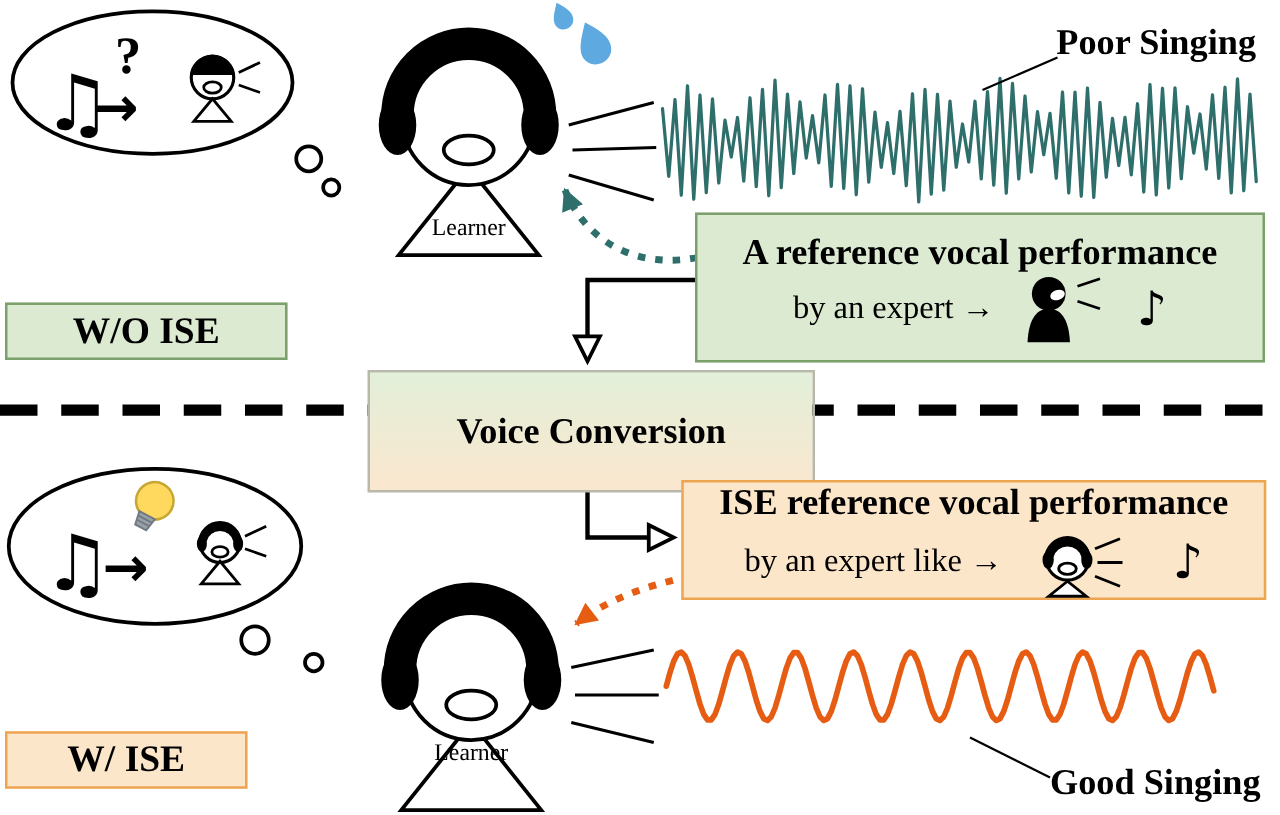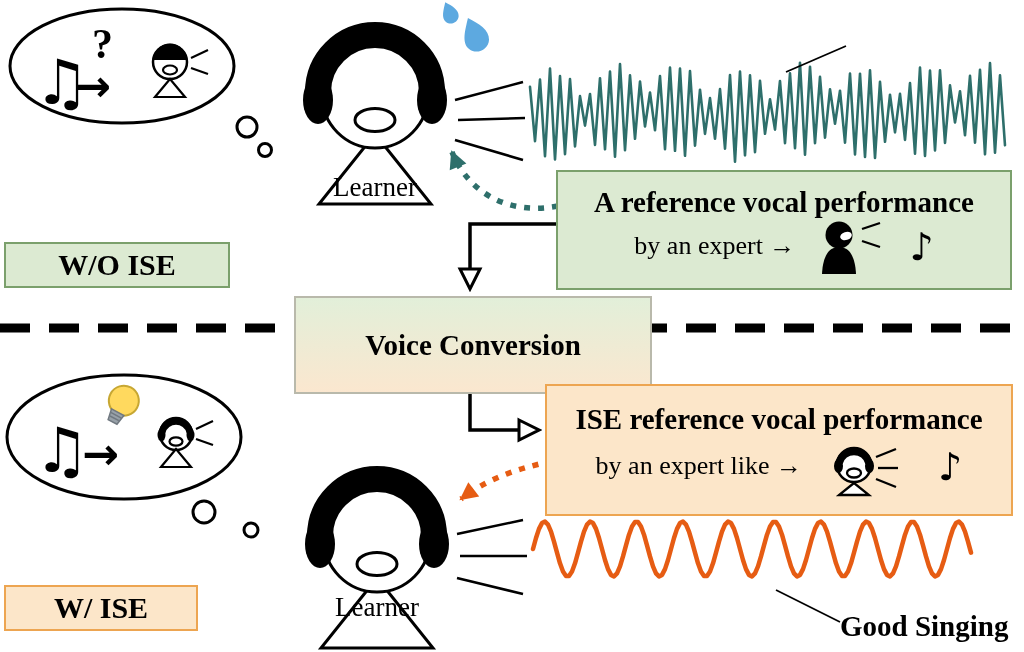--- a/index.html
+++ b/index.html
@@ -20,21 +20,21 @@
   .green-panel{background:var(--green-fill);border:2px solid var(--green-border);}
   .orange-panel{background:var(--orange-fill);border:2px solid var(--orange-border);}
   .vc-panel{background:linear-gradient(180deg,var(--vc-top) 0%,var(--vc-bottom) 100%);border:2px solid var(--vc-border);}
   .panel-title{font-weight:bold;font-size:29px;line-height:1.15;}
   .panel-sub{font-size:26px;display:flex;align-items:center;justify-content:center;gap:22px;line-height:1.1;}
   .vc-title{font-weight:bold;font-size:29px;line-height:1.2;}
   .vc-sub{font-size:23px;line-height:1.2;}
   .mode-label{position:absolute;display:flex;align-items:center;justify-content:center;
               font-weight:bold;font-size:30px;box-sizing:border-box;}
   .wave-label{position:absolute;font-weight:bold;font-size:29px;white-space:nowrap;}
-  .learner-label{position:absolute;width:160px;text-align:center;font-size:27px;}
+  .learner-label{position:absolute;width:160px;text-align:center;font-size:19px;}
   .note-glyph{font-family:"DejaVu Sans",sans-serif;font-size:38px;line-height:1;}
 </style>
 </head>
 <body>
 
 <div id="canvas">
 
   <svg id="shape-layer" viewBox="0 0 1024 652" xmlns="http://www.w3.org/2000/svg">
     <defs>
       <marker id="m-open" markerUnits="userSpaceOnUse" markerWidth="26" markerHeight="26" refX="20" refY="13" orient="auto">
@@ -123,20 +123,21 @@
       <path d="M33 92 A57 57 0 0 1 147 92" fill="none" stroke="#000" stroke-width="26"></path>
       <ellipse cx="33" cy="100" rx="15" ry="24" fill="#000"></ellipse>
       <ellipse cx="147" cy="100" rx="15" ry="24" fill="#000"></ellipse>
       <ellipse cx="90" cy="120" rx="20" ry="11.5" fill="#fff" stroke="#000" stroke-width="3"></ellipse>
       <line x1="170" y1="90" x2="236" y2="76" stroke="#000" stroke-width="2.5"></line>
       <line x1="173" y1="112" x2="240" y2="112" stroke="#000" stroke-width="2.5"></line>
       <line x1="170" y1="134" x2="236" y2="150" stroke="#000" stroke-width="2.5"></line>
     </g>
   </svg>
 
+  <div class="wave-label" style="left:845px;top:18px;">Poor Singing</div>
 
   <div class="panel green-panel" style="left:556px;top:170px;width:456px;height:120px;">
     <div class="panel-title">A reference vocal performance</div>
     <div class="panel-sub">
       <span>by an expert →</span>
       <svg width="70" height="54" viewBox="0 0 70 54">
         <circle cx="22" cy="15" r="13.5" fill="#000"></circle>
         <path d="M5 54 C6 34 13 27 22 27 C31 27 38 34 39 54 Z" fill="#000"></path>
         <ellipse cx="29" cy="16" rx="6" ry="4" fill="#fff" transform="rotate(-18 29 16)"></ellipse>
         <line x1="45" y1="9" x2="63" y2="3" stroke="#000" stroke-width="2.3"></line>
@@ -145,21 +146,21 @@
       <span class="note-glyph">♪</span>
     </div>
   </div>
 
   <div class="mode-label green-panel" style="left:4px;top:242px;width:226px;height:46px;">W/O ISE</div>
 
   <div class="panel vc-panel" style="left:294px;top:296px;width:358px;height:98px;">
     <div class="vc-title">Voice Conversion</div>
   </div>
 
-  <div class="panel orange-panel" style="left:545px;top:384px;width:468px;height:132px;">
+  <div class="panel orange-panel" style="left:545px;top:384px;width:468px;height:96px;justify-content:space-between;">
     <div class="panel-title">ISE reference vocal performance</div>
     <div class="panel-sub">
       <span>by an expert like →</span>
       <svg width="92" height="60" viewBox="0 0 92 60">
         <circle cx="30" cy="28" r="17" fill="#fff" stroke="#000" stroke-width="2.5"></circle>
         <path d="M15 26 A15.5 15.5 0 0 1 45 26" fill="none" stroke="#000" stroke-width="7.5"></path>
         <ellipse cx="14.5" cy="29" rx="4.5" ry="7" fill="#000"></ellipse>
         <ellipse cx="45.5" cy="29" rx="4.5" ry="7" fill="#000"></ellipse>
         <ellipse cx="30" cy="36" rx="7" ry="4.5" fill="#fff" stroke="#000" stroke-width="2.3"></ellipse>
         <polygon points="30,46 15,58 45,58" fill="#fff" stroke="#000" stroke-width="2.3"></polygon>

